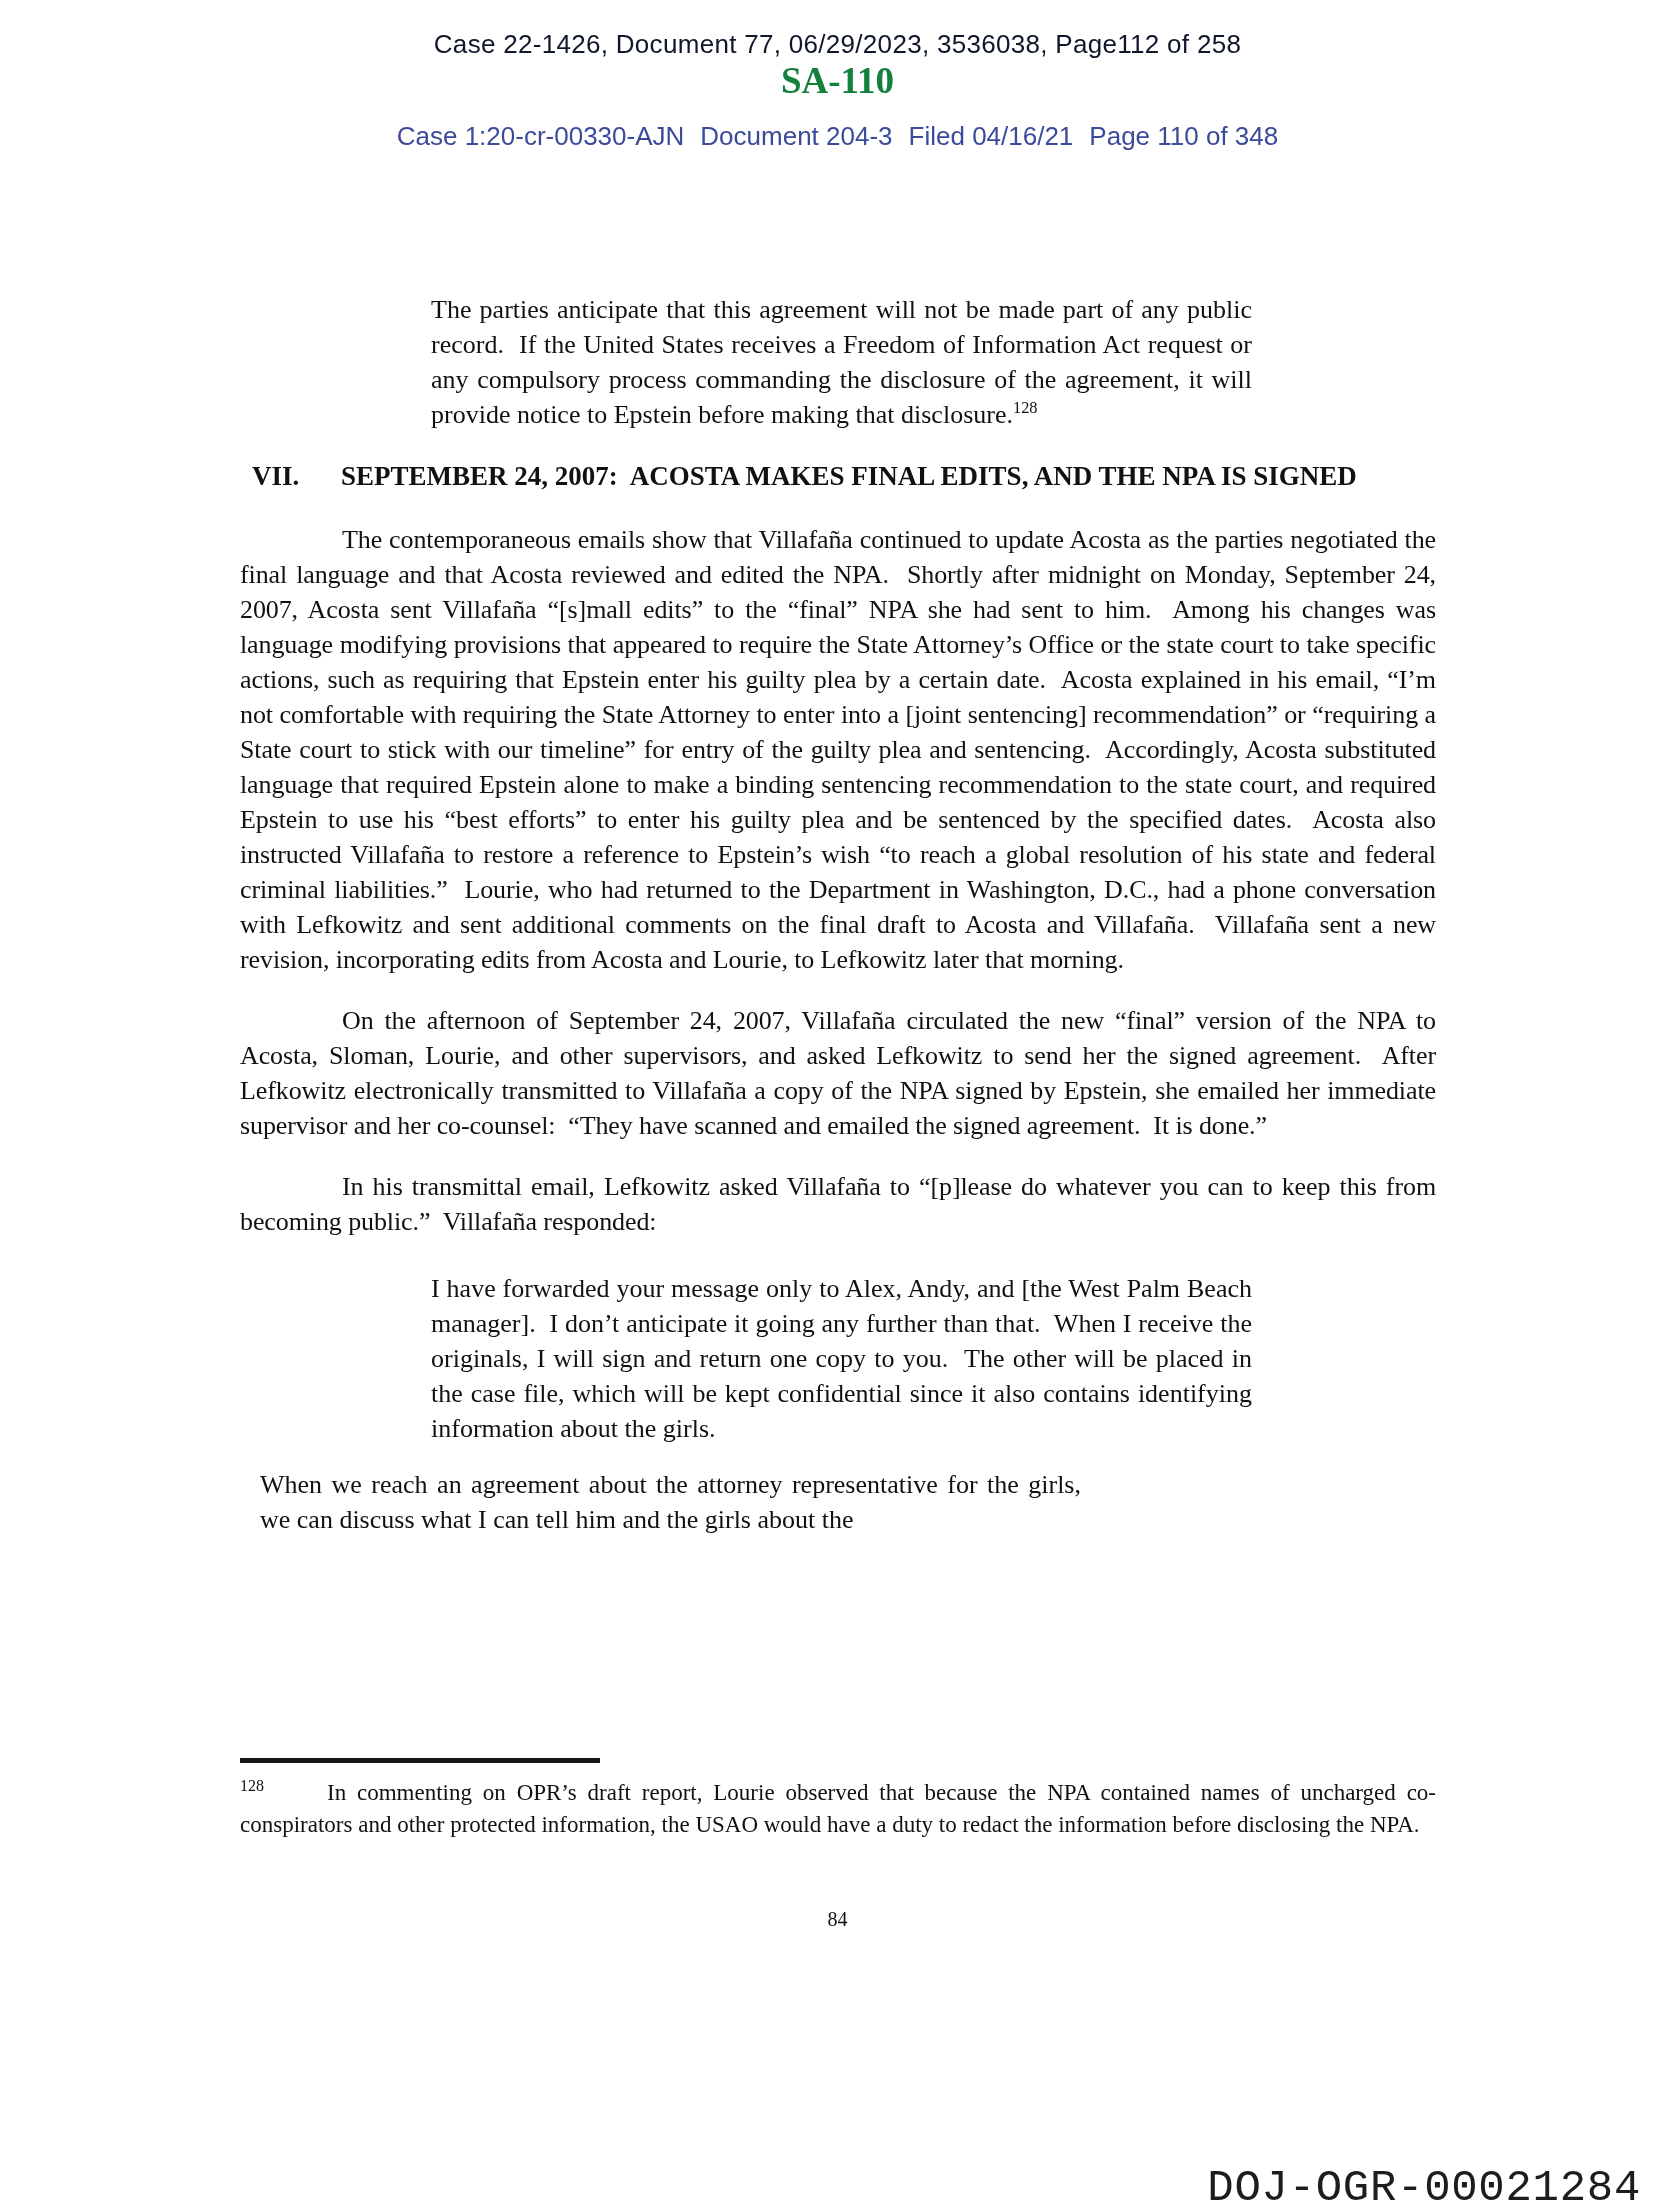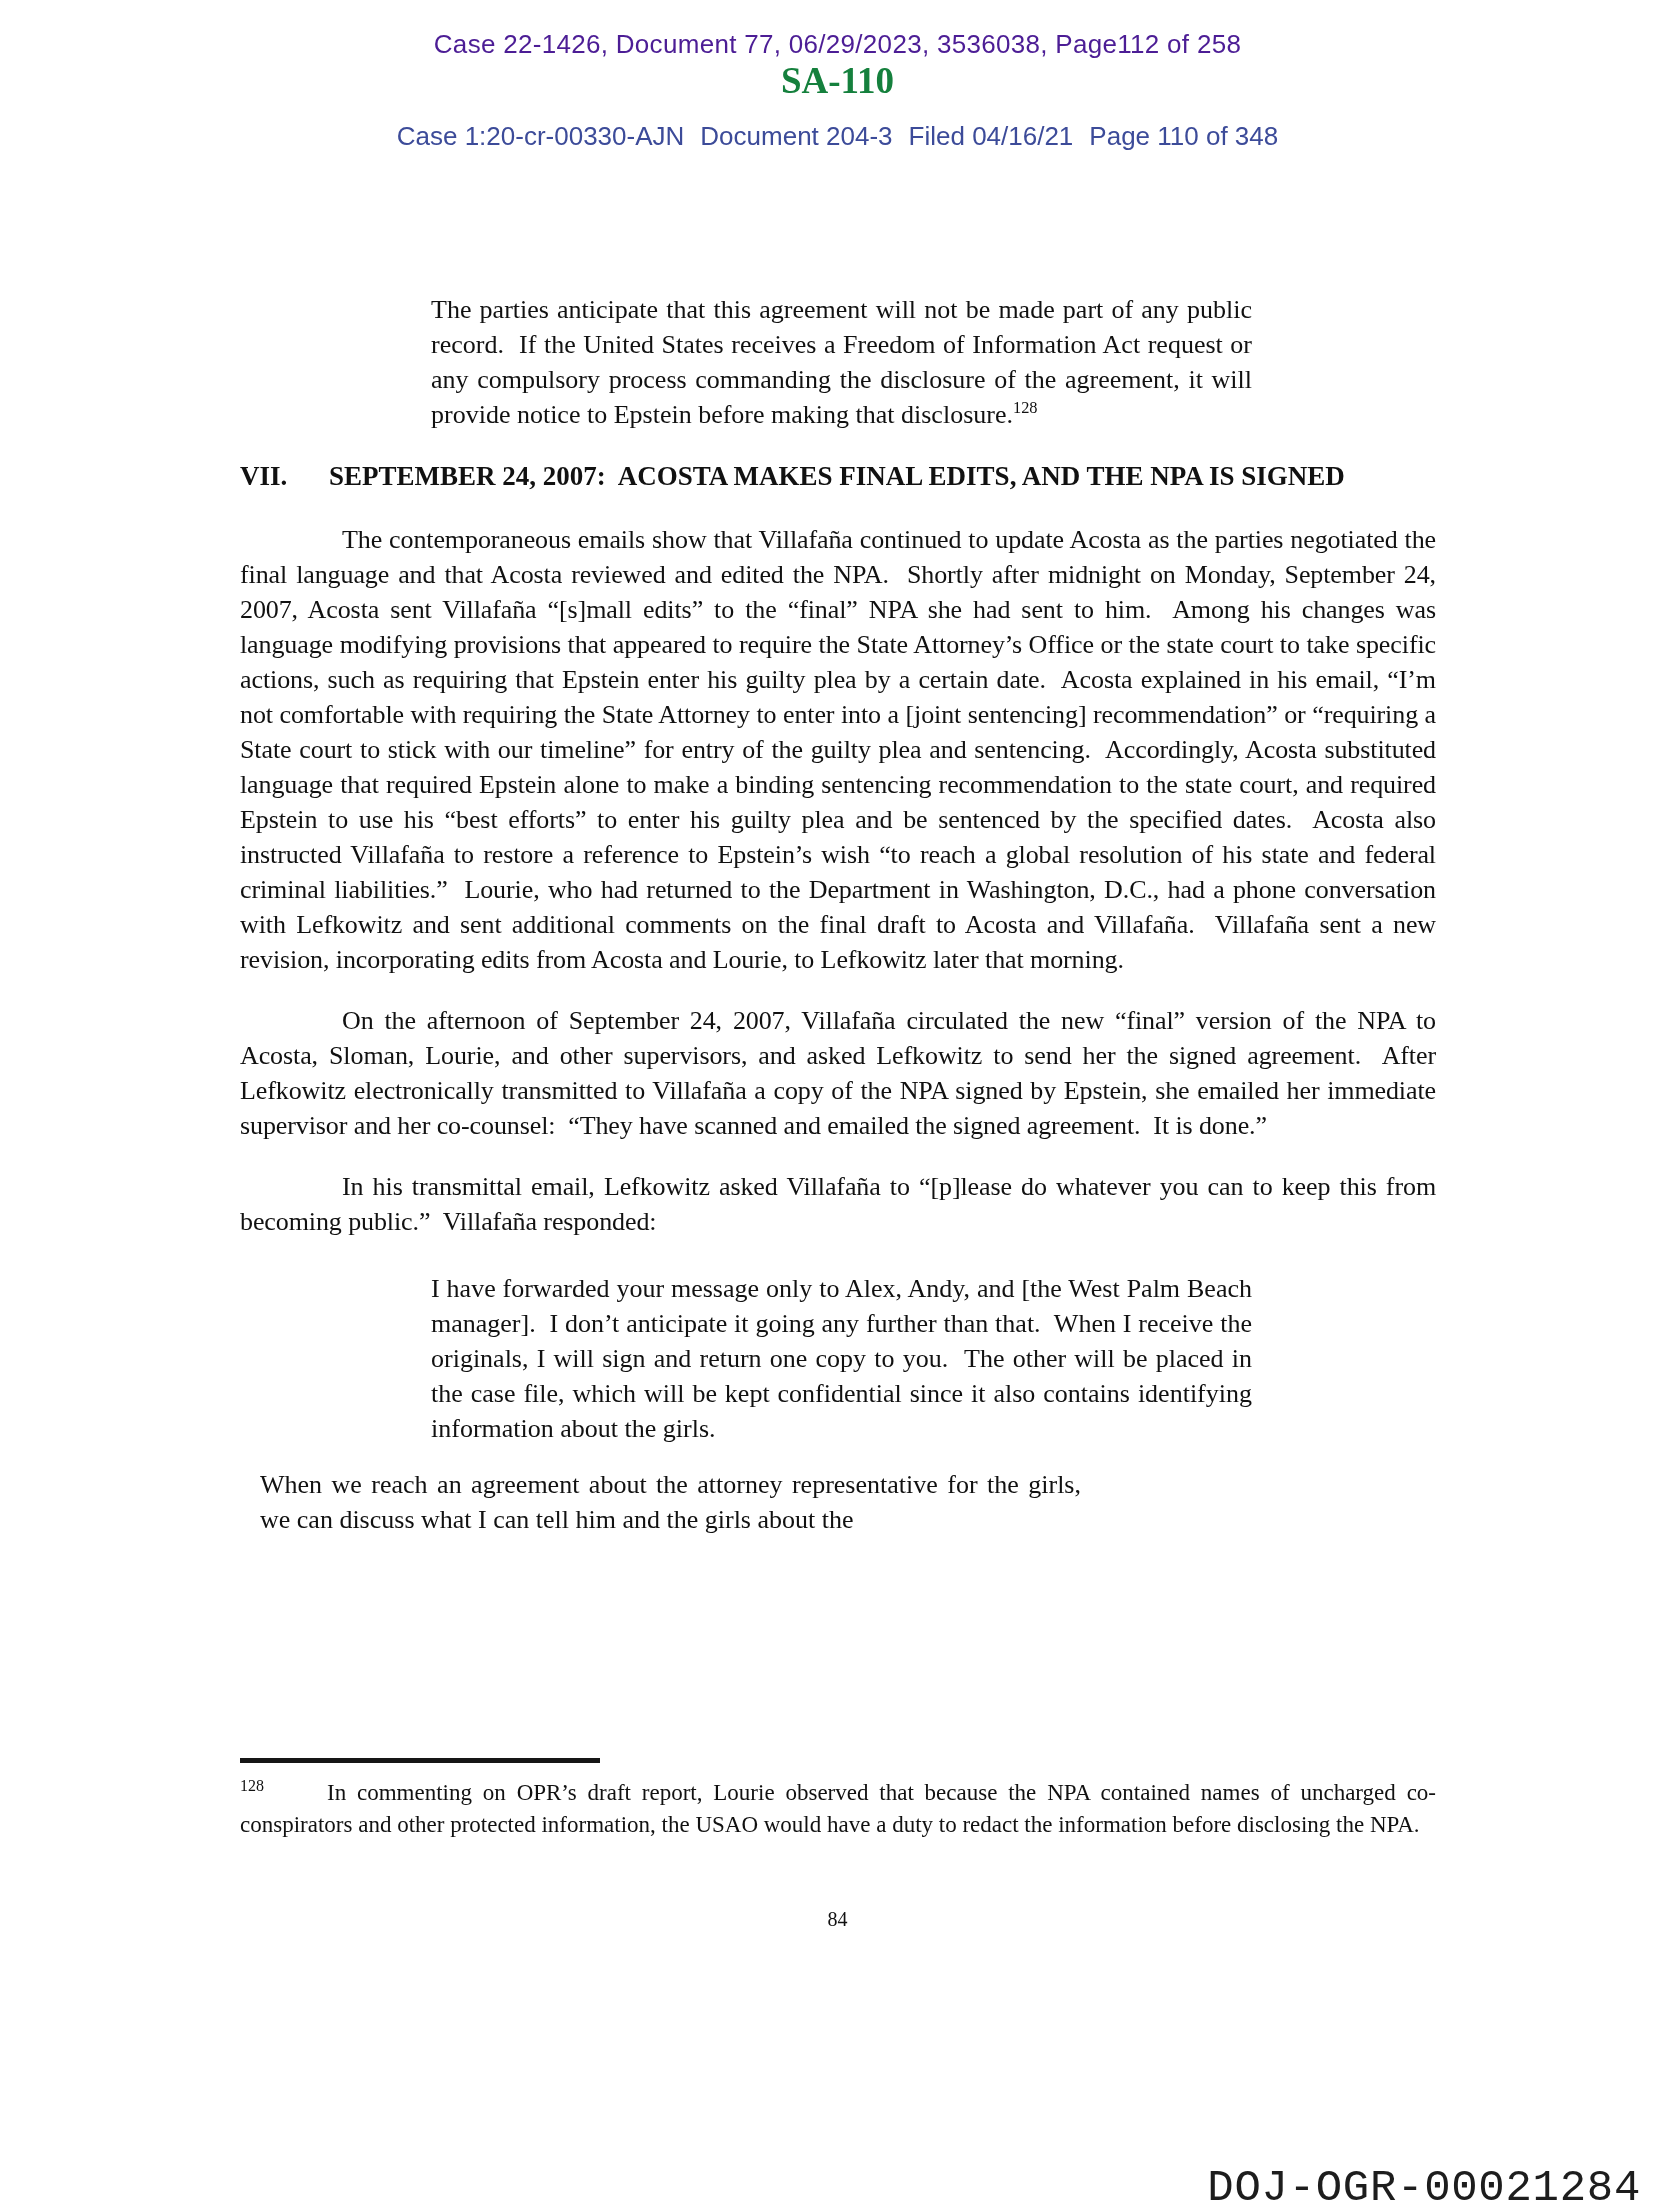--- a/index.html
+++ b/index.html
@@ -13,21 +13,21 @@
     color: #111111;
   }
 
   
   .stamp-red {
     position: absolute;
     top: 29px; left: 0; width: 100%;
     text-align: center;
     font-family: "Liberation Sans", sans-serif;
     font-size: 26px;
-    color: #4c1d95;
+    color: #0f172a;
     letter-spacing: 0.3px;
   }
   .sa-label {
     position: absolute;
     top: 59px; left: 0; width: 100%;
     text-align: center;
     font-family: "Liberation Serif", serif;
     font-size: 37px;
     font-weight: bold;
     color: #15803d;
@@ -64,21 +64,21 @@
     vertical-align: 10px;
     line-height: 0;
   }
   .heading {
     display: flex;
     margin-top: 24px;
     font-weight: bold;
     font-size: 27px;
     line-height: 40px;
   }
-  .heading .num { width: 89px; flex-shrink: 0; }
+  .heading .num { width: 89px; flex-shrink: 0; margin-left: 12px; }
   .heading .title { width: 1106px; text-align: justify; white-space: pre-wrap; }
   .para {
     margin-top: 26px;
     text-align: justify;
     text-indent: 102px;
     white-space: pre-wrap;
     letter-spacing: -0.1px;
   }
   .bquote.q2 { margin-top: 32px; }
   .bquote.q3 { margin-top: 21px; margin-left: 20px; }

